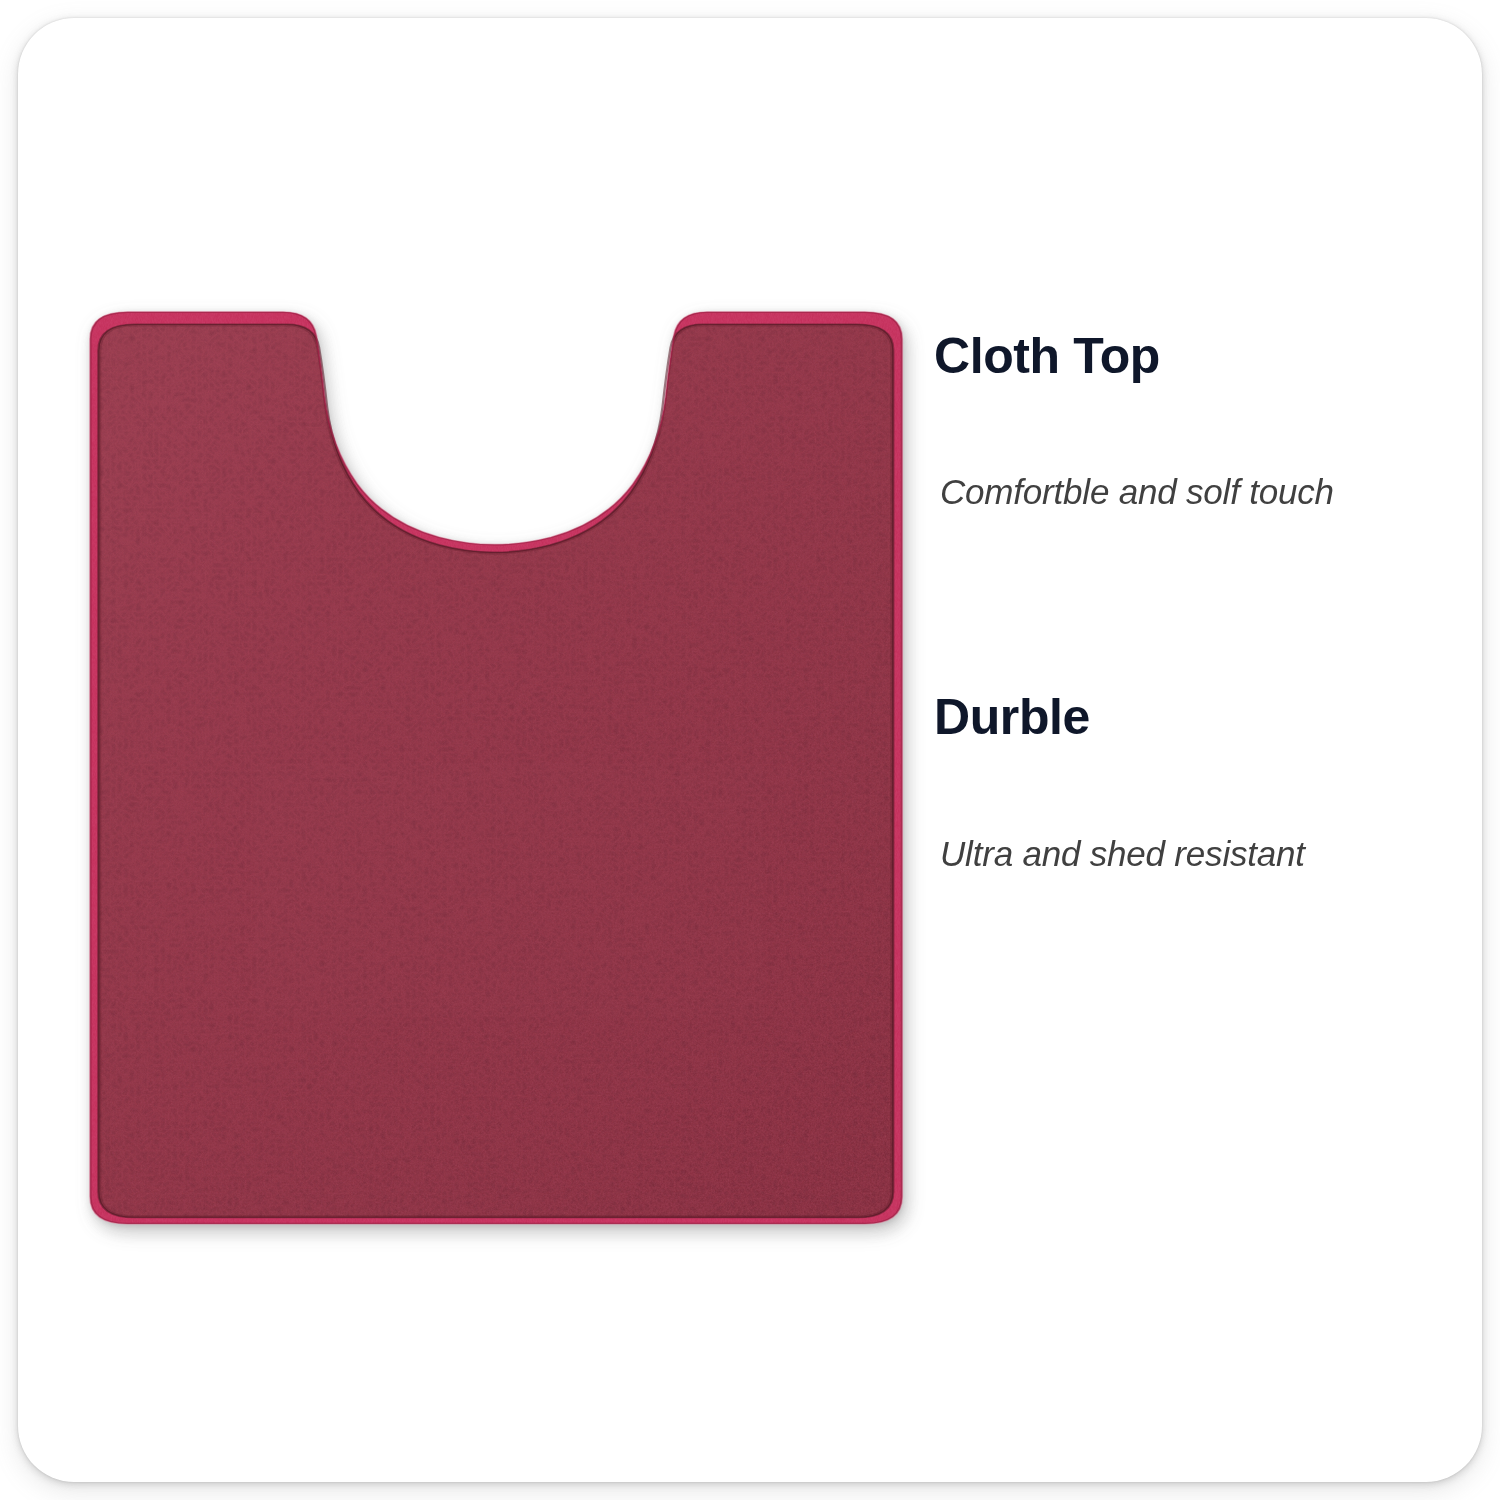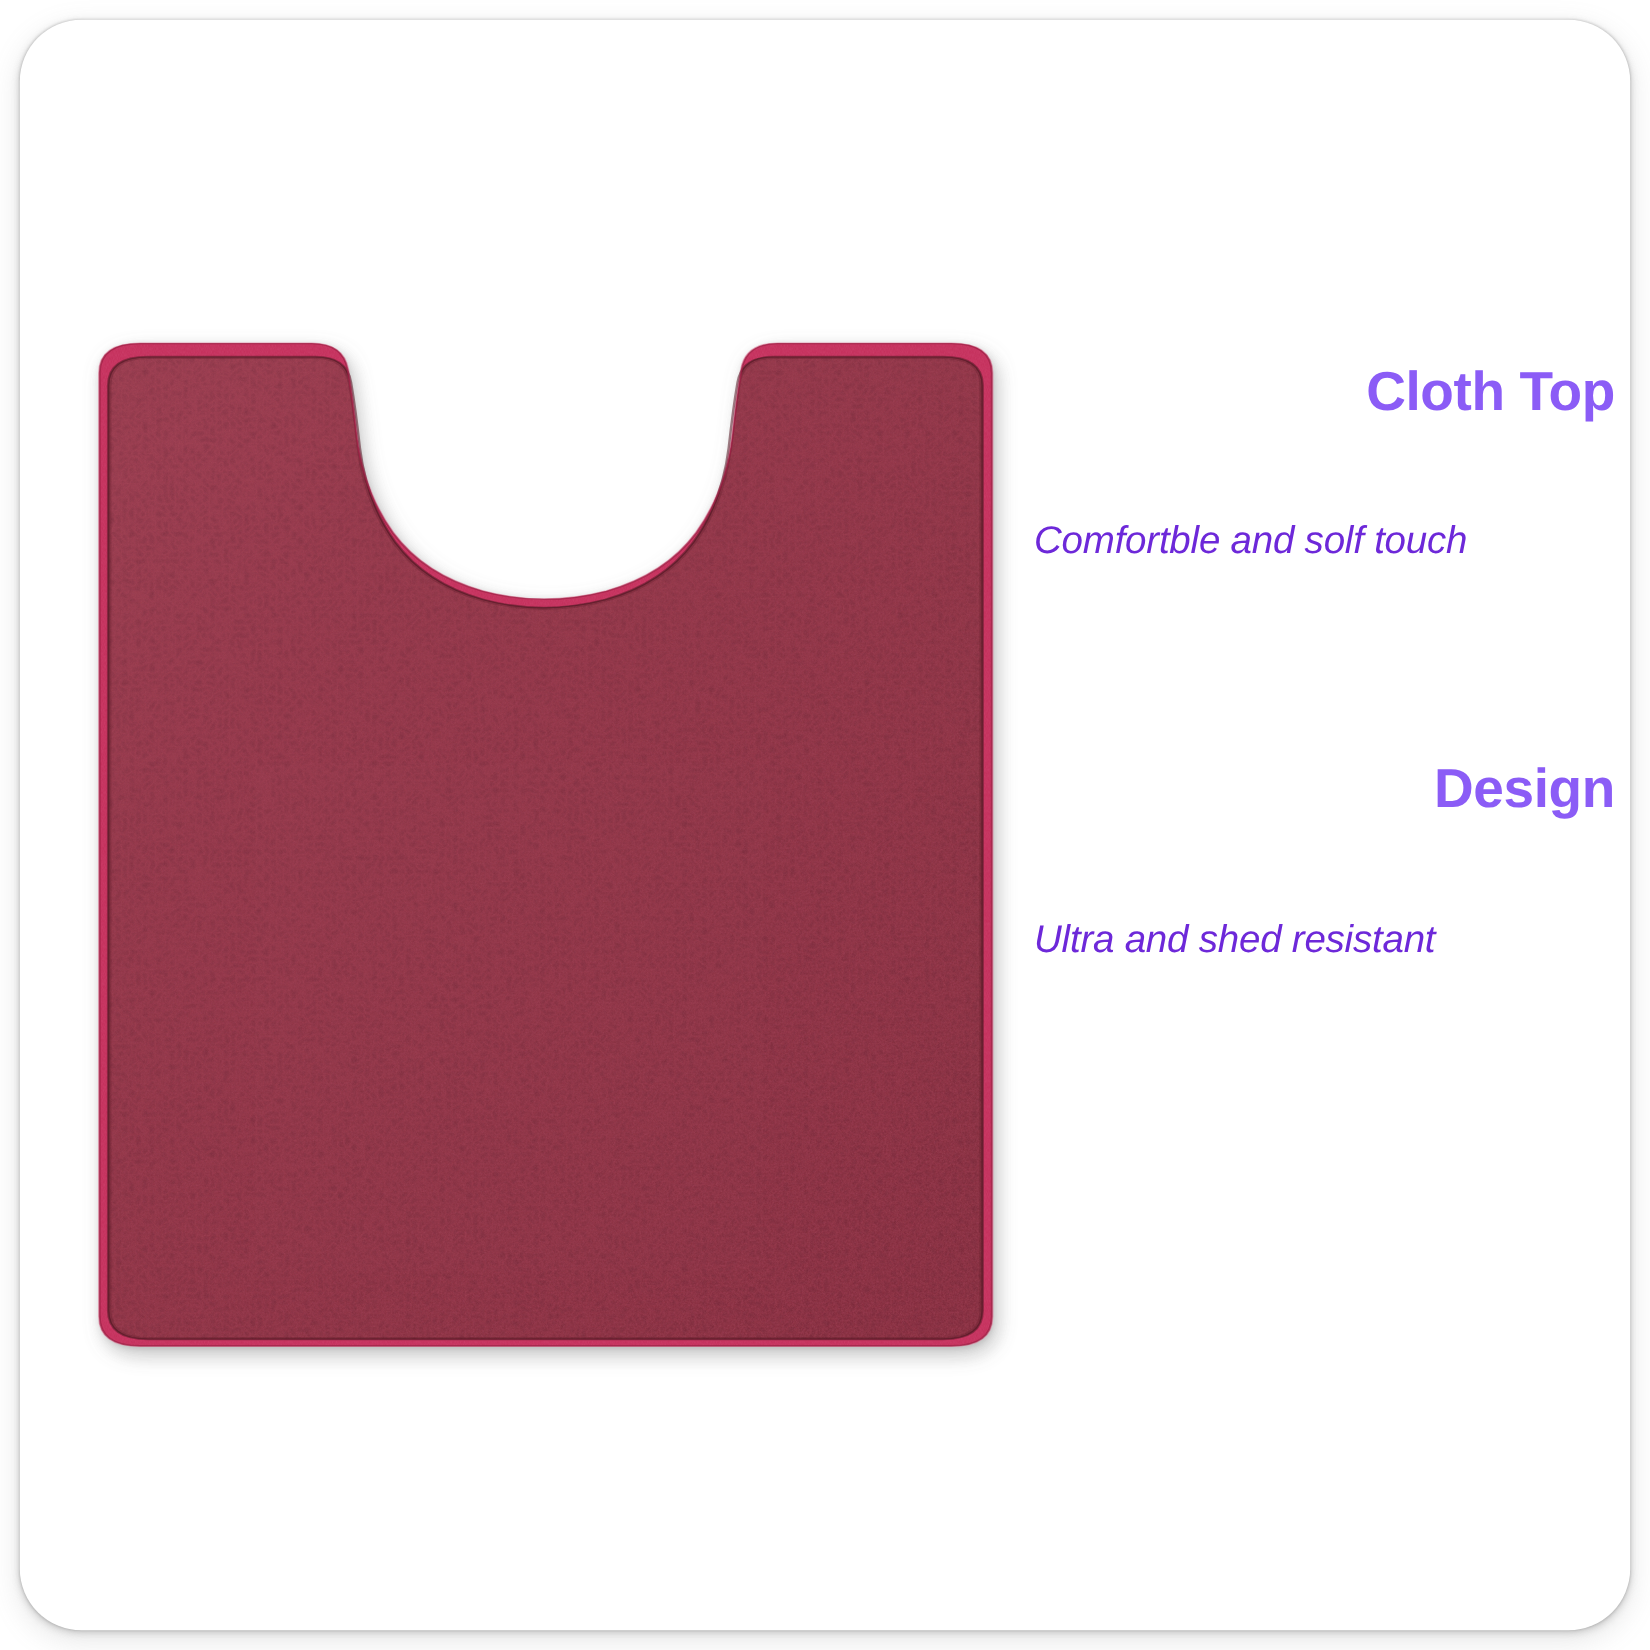--- a/index.html
+++ b/index.html
@@ -60,31 +60,30 @@
   #features {
     position: absolute;
     left: 928px;
     top: 330px;
     width: 540px;
   }
   .feature {
     margin-bottom: 0;
   }
   .feature-title {
-    color: #8b5cf6;
+    color: #0f172a;
     font-weight: bold;
     font-size: 50px;
     line-height: 1.04;
     letter-spacing: -0.4px;
     white-space: nowrap;
     margin: 0 0 4px 6px;
-    text-align: right;
   }
   .feature-sub {
-    color: #6d28d9;
+    color: #404040;
     font-style: italic;
     font-size: 35px;
     line-height: 1.22;
     letter-spacing: -0.2px;
     white-space: pre;
     margin: 0 0 0 12px;
   }
   .feature-sub .sub-line {
     display: block;
   }
@@ -236,21 +235,21 @@
 
     <div class="feature" id="feature-0">
       <div class="feature-title">Cloth Top</div>
       <div class="feature-sub">
         <span class="sub-line">Comfortble and solf touch</span>
       </div>
     </div>
 
 
     <div class="feature" id="feature-2">
-      <div class="feature-title">Design</div>
+      <div class="feature-title">Durble</div>
       <div class="feature-sub">
         <span class="sub-line">Ultra and shed resistant</span>
       </div>
     </div>
 
   </div>
 
 </div>
 
 </body></html>

